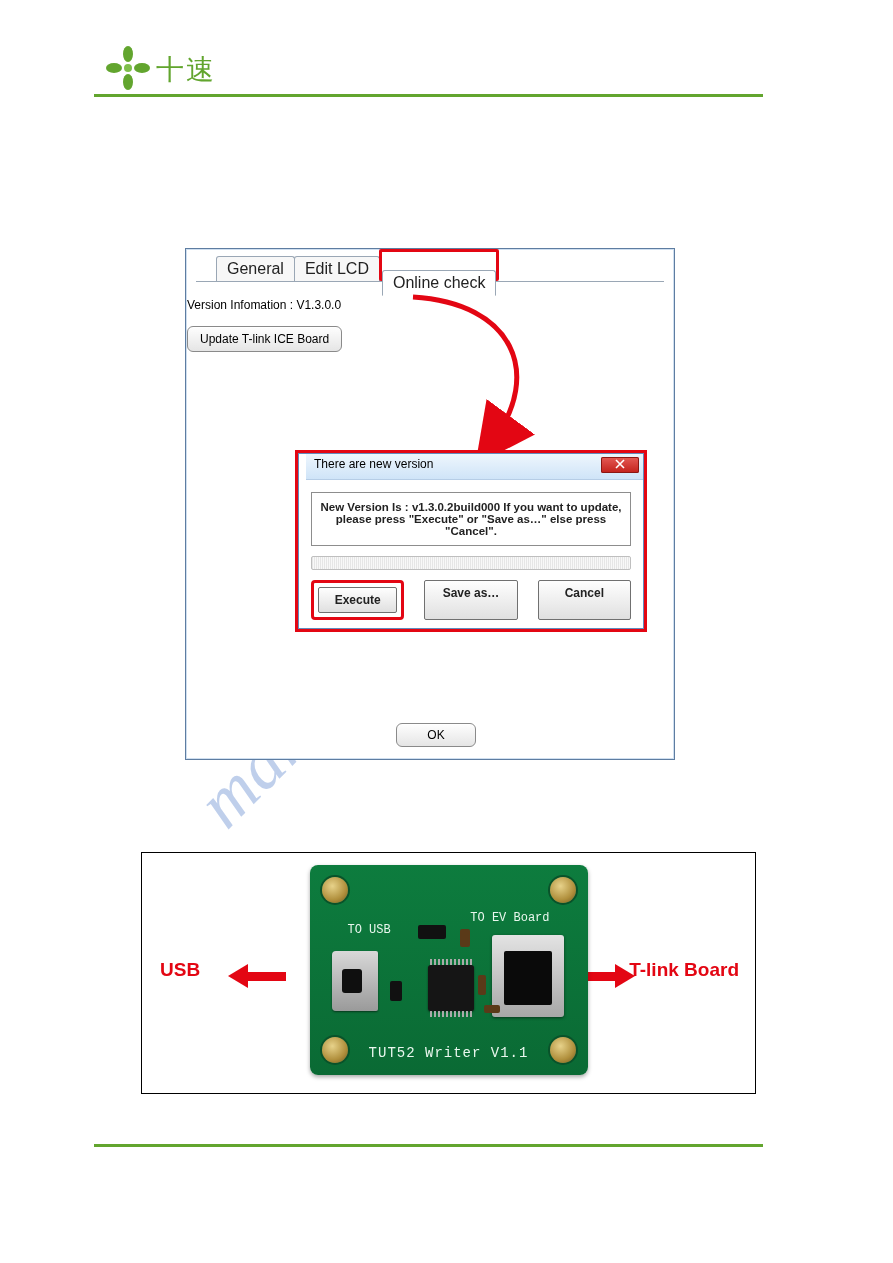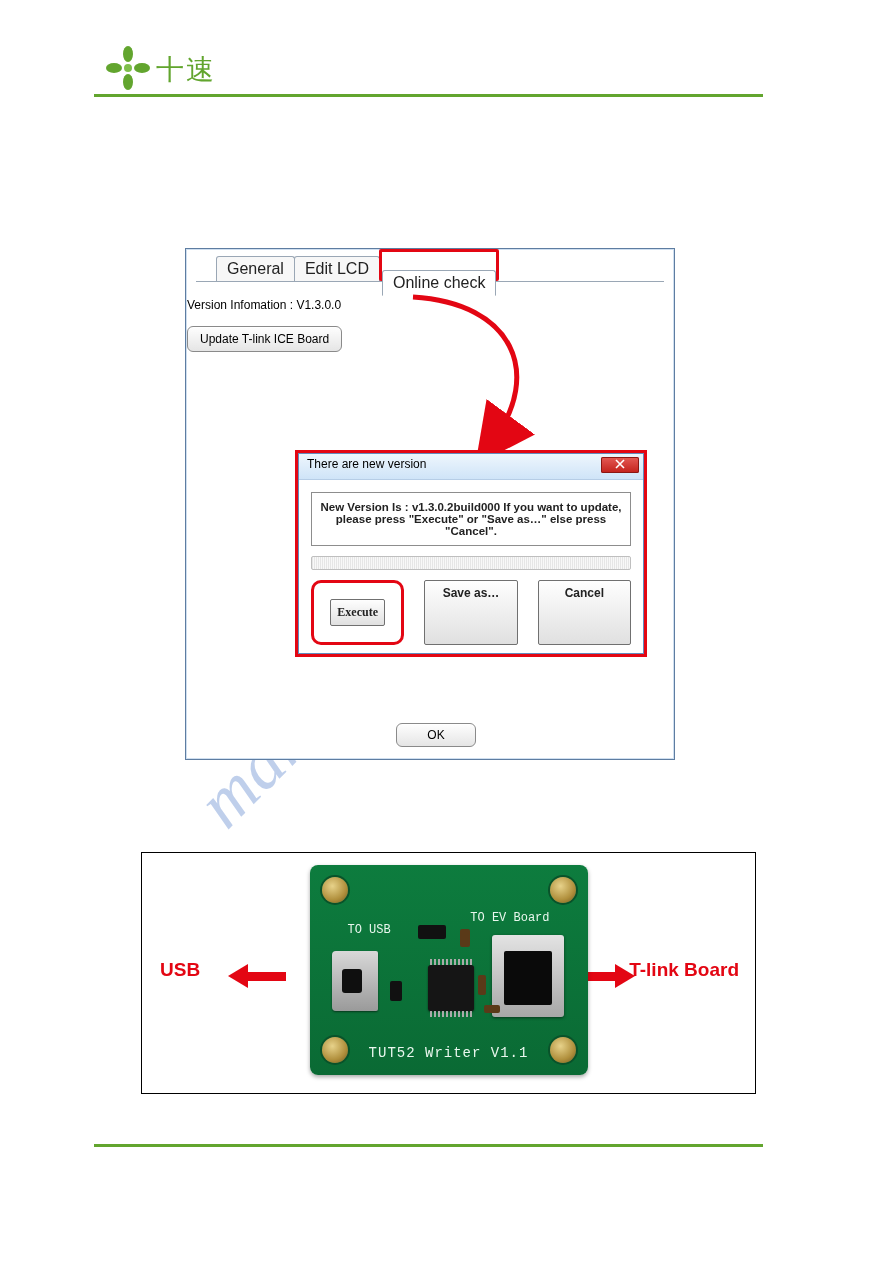--- a/index.html
+++ b/index.html
@@ -41,31 +41,31 @@
 
   .ok-row{position:absolute;left:12px;right:0;bottom:12px;display:flex;justify-content:center;}
 
   
   .arrow-wrap{position:absolute;left:393px;top:283px;width:160px;height:175px;pointer-events:none;}
 
   
   .dlg-frame{position:absolute;left:295px;top:450px;width:346px;border:3px solid #e30613;}
   .dlg{background:#fff;border:1px solid #628bbd;}
   .dlg-title{height:22px;padding:3px 8px 0 8px;font-size:12px;color:#000;
-             background:linear-gradient(#eef6fd,#cfe4f8);border-bottom:1px solid #b6cde6;position:relative;}
+             background:linear-gradient(#eef6fd,#cfe4f8);border-bottom:1px solid #b6cde6;position:relative;margin-left:7px;}
   .dlg-x{position:absolute;right:4px;top:3px;width:38px;height:16px;border-radius:2px;
          background:linear-gradient(#e55b56,#c2201a);display:flex;align-items:center;justify-content:center;
          box-shadow:0 0 0 1px #8b1612 inset;}
   .dlg-body{padding:12px 12px 8px 12px;}
   .msg-box{border:1px solid #8d8d8d;padding:8px;font-size:11.5px;font-weight:bold;text-align:center;background:#fff;}
   .progress{height:12px;border:1px solid #bfbfbf;background:repeating-linear-gradient(90deg,#e6e6e6 0 1px,#f8f8f8 1px 2px);margin-top:10px;border-radius:2px;}
   .btn-row{display:flex;gap:20px;justify-content:flex-start;margin-top:10px;}
   .btn-cell{flex:1;display:flex;}
   .wbtn{flex:1;border:1px solid #707070;background:linear-gradient(#fefefe,#e0e0e0);font-size:12px;font-weight:bold;padding:5px 0;text-align:center;border-radius:2px;}
-  .exec-outline{border:3px solid #e30613;padding:16px;border-radius:10px;font-family:Liberation Serif, serif;}
+  .exec-outline{border:3px solid #e30613;padding:4px;border-radius:4px;}
   .exec-outline .wbtn{margin:0;}
 
   
   .pcb-frame{position:absolute;left:141px;top:852px;width:613px;height:240px;border:1px solid #000;}
   .pcb-frame .inner{position:absolute;inset:0;padding:0;}
   .pcb{position:absolute;left:50%;top:12px;transform:translateX(-50%);width:278px;height:210px;background:linear-gradient(#0d7c3e,#0a6a34);border-radius:8px;box-shadow:0 2px 4px rgba(0,0,0,.35);}
   .hole{position:absolute;width:26px;height:26px;border-radius:50%;background:radial-gradient(circle at 40% 35%,#e7d28a,#b08f3c 60%,#6a5520);box-shadow:0 0 0 2px #09522a;}
   .hole.tl{left:12px;top:12px}.hole.tr{right:12px;top:12px}.hole.bl{left:12px;bottom:12px}.hole.br{right:12px;bottom:12px}
   .silk{position:absolute;color:#e9f7ee;font-family:"Courier New",monospace;font-size:12px;white-space:nowrap;}
   .silk.usb{left:38px;top:58px}

